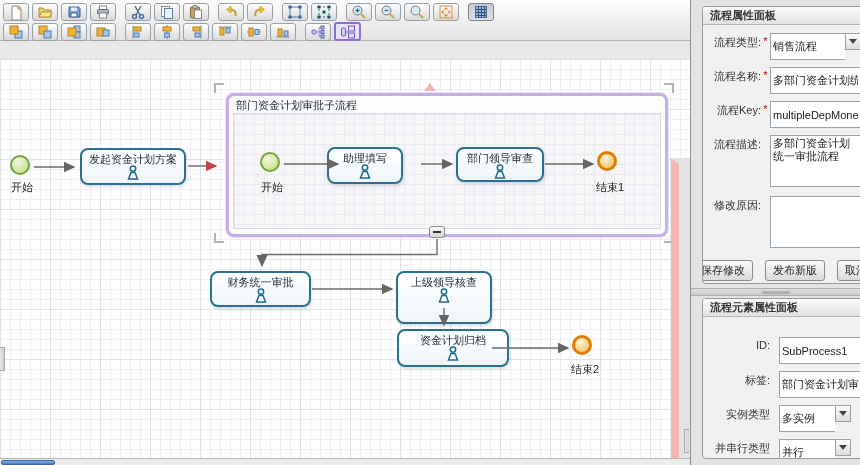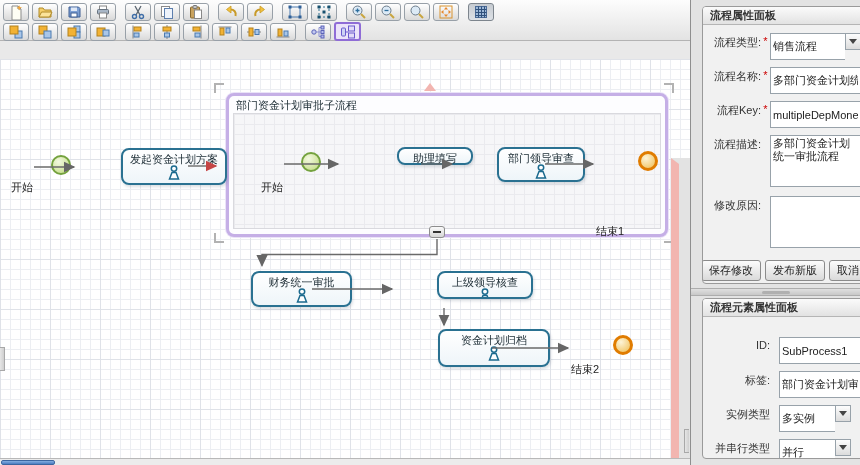--- a/index.html
+++ b/index.html
@@ -24,21 +24,21 @@
   display:flex; align-items:center; padding-left:8px; color:#111; }
 
 
 .canvas { position:absolute; left:0; top:59px; width:690px; height:399px; background:#fff; overflow:hidden;
   background-image:
     linear-gradient(#dfe2e8 1px, transparent 1px),
     linear-gradient(90deg,#dfe2e8 1px, transparent 1px),
     linear-gradient(#eceef2 1px, transparent 1px),
     linear-gradient(90deg,#eceef2 1px, transparent 1px);
   background-size:50px 50px,50px 50px,10px 10px,10px 10px; }
-.node { position:absolute; z-index:2;margin-left:41px; }
+.node { position:absolute; z-index:2; }
 .task { border:2px solid #2a7191; border-radius:8px; background:linear-gradient(#ffffff,#eef5f9);
   box-shadow:1px 2px 3px rgba(60,80,100,.18); display:flex; flex-direction:column; align-items:center; }
 .task .tlabel { margin-top:3px; color:#1b2b33; white-space:nowrap; line-height:12px; }
 .event { border-radius:50%; }
 .ev-start { width:20px; height:20px; border:2px solid #74a23e;
   background:radial-gradient(circle at 35% 30%, #f2f8e0, #cfe39b 70%, #bcd682); }
 .ev-end { width:20px; height:20px; border:3px solid #e07c00;
   background:radial-gradient(circle at 35% 30%, #fdf4d8, #f2cb74 75%, #eec25f); }
 .nlabel { position:absolute; z-index:2; text-align:center; color:#222; line-height:12px; }
 
@@ -81,21 +81,21 @@
 .req { width:9px; color:#cc0000; text-align:center; flex:none; padding-top:2px; }
 .fctl { flex:1; min-width:0; }
 input.tin, textarea.tin { width:100%; border:1px solid #98a2aa; background:#fff; font-family:inherit;
   font-size:11px; color:#222; padding:1px 2px; height:27px; }
 textarea.tin { resize:none; line-height:13px; }
 .combo { display:flex; }
 .combo input { border-right:none; }
 .trigger { width:16px; height:17px; flex:none; border:1px solid #98a2aa; background:linear-gradient(#fdfdfd,#dcdcdc);
   display:flex; align-items:center; justify-content:center; }
 .trigger i { width:0; height:0; border-left:4px solid transparent; border-right:4px solid transparent; border-top:5px solid #444; }
-.btnrow { display:flex; justify-content:center; gap:4px; margin-top:10px; }
+.btnrow { display:flex; justify-content:center; gap:12px; margin-top:10px; }
 .pbtn { border:1px solid #8b8b8b; border-radius:3px; background:linear-gradient(#fcfcfc,#dadada);
   font-size:11px; font-family:inherit; color:#222; padding:2px 7px; white-space:nowrap; }
 .splitter { position:absolute; left:0; top:288px; width:170px; height:8px;
   background:linear-gradient(#e0e0e0,#c8c8c8); border-top:1px solid #adadad; border-bottom:1px solid #adadad; }
 .splitter i { display:block; margin:2px auto; width:28px; height:3px; background:#b0b0b0; border-radius:2px; }
 
 .person { display:block; }
 </style>
 </head>
 <body>
@@ -393,48 +393,48 @@
       <div class="tlabel">发起资金计划方案</div>
       <svg class="person" width="18" height="15">
           <circle cx="9" cy="3.6" r="2.7" fill="#fdfeff" stroke="#1b6a8e" stroke-width="1.5"></circle>
           <path d="M4.5 14L7 7.6h4L13.5 14z" fill="#fdfeff" stroke="#1b6a8e" stroke-width="1.5"></path>
         </svg>
     </div>
 
     <div class="node event ev-start" style="left:260px;top:93px;"></div>
     <div class="nlabel" style="left:250px;top:122px;width:44px;">开始</div>
 
-    <div class="node task" style="left:356px;top:88px;width:76px;height:18px;">
+    <div class="node task" style="left:327px;top:88px;width:76px;height:37px;">
       <div class="tlabel">助理填写</div>
       <svg class="person" width="18" height="15">
           <circle cx="9" cy="3.6" r="2.7" fill="#fdfeff" stroke="#1b6a8e" stroke-width="1.5"></circle>
           <path d="M4.5 14L7 7.6h4L13.5 14z" fill="#fdfeff" stroke="#1b6a8e" stroke-width="1.5"></path>
         </svg>
     </div>
 
     <div class="node task" style="left:456px;top:88px;width:88px;height:35px;">
       <div class="tlabel">部门领导审查</div>
       <svg class="person" width="18" height="15">
           <circle cx="9" cy="3.6" r="2.7" fill="#fdfeff" stroke="#1b6a8e" stroke-width="1.5"></circle>
           <path d="M4.5 14L7 7.6h4L13.5 14z" fill="#fdfeff" stroke="#1b6a8e" stroke-width="1.5"></path>
         </svg>
     </div>
 
     <div class="node event ev-end" style="left:597px;top:92px;"></div>
-    <div class="nlabel" style="left:588px;top:122px;width:44px;margin-top:44px;">结束1</div>
+    <div class="nlabel" style="left:588px;top:122px;width:44px;">结束1</div>
 
     <div class="node task" style="left:210px;top:212px;width:101px;height:36px;">
       <div class="tlabel">财务统一审批</div>
       <svg class="person" width="18" height="15">
           <circle cx="9" cy="3.6" r="2.7" fill="#fdfeff" stroke="#1b6a8e" stroke-width="1.5"></circle>
           <path d="M4.5 14L7 7.6h4L13.5 14z" fill="#fdfeff" stroke="#1b6a8e" stroke-width="1.5"></path>
         </svg>
     </div>
 
-    <div class="node task" style="left:396px;top:212px;width:96px;height:28px;">
+    <div class="node task" style="left:396px;top:212px;width:96px;height:53px;">
       <div class="tlabel">上级领导核查</div>
       <svg class="person" width="18" height="15">
           <circle cx="9" cy="3.6" r="2.7" fill="#fdfeff" stroke="#1b6a8e" stroke-width="1.5"></circle>
           <path d="M4.5 14L7 7.6h4L13.5 14z" fill="#fdfeff" stroke="#1b6a8e" stroke-width="1.5"></path>
         </svg>
     </div>
 
     <div class="node task" style="left:397px;top:270px;width:112px;height:38px;">
       <div class="tlabel">资金计划归档</div>
       <svg class="person" width="18" height="15">

